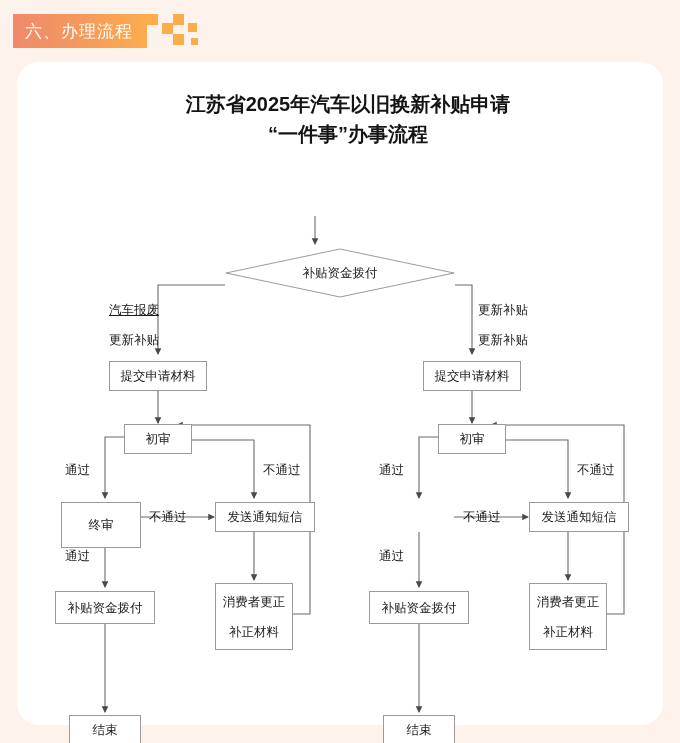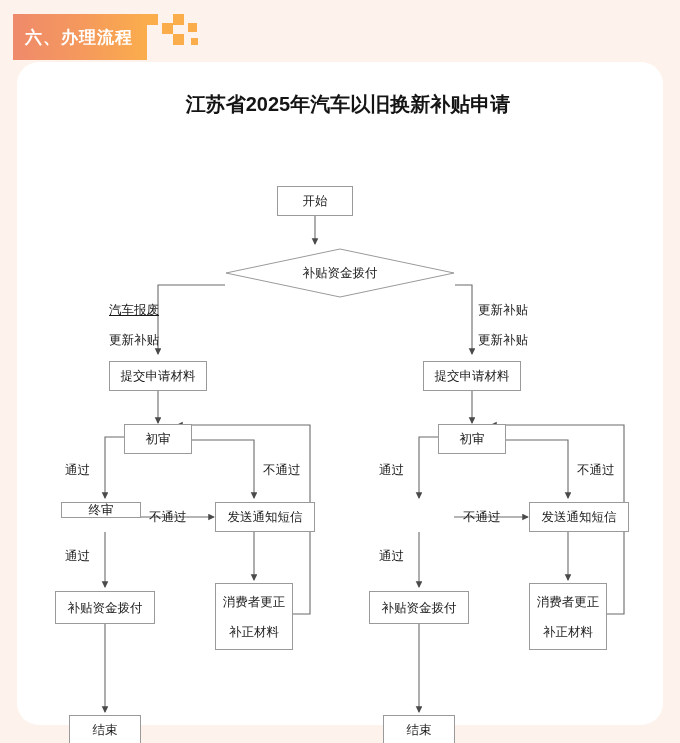--- a/index.html
+++ b/index.html
@@ -19,26 +19,26 @@
     position: absolute;
     left: 13px; top: 14px;
     height: 34px;
     display: flex;
     align-items: stretch;
   }
   #section-badge {
     background: linear-gradient(90deg, #ef8a6b 0%, #f59a5c 55%, #fbad4c 100%);
     color: #ffffff;
     font-size: 17px;
-    font-weight: bold;
+    font-weight: normal;
     letter-spacing: 1px;
     display: flex;
     align-items: center;
     padding: 0 14px 0 12px;
-    height: 46px;
+    height: 34px;
     white-space: nowrap;
   }
   #header-deco {
     position: relative;
     width: 56px;
     height: 34px;
   }
   #header-deco i {
     position: absolute;
     display: block;
@@ -136,20 +136,21 @@
     <i class="dq4"></i>
     <i class="dq5"></i>
     <i class="dq6"></i>
   </div>
 </div>
 
 <div id="card">
 
   <div id="title-block">
     <span>江苏省2025年汽车以旧换新补贴申请</span>
+    <span id="title-line-2">“一件事”办事流程</span>
   </div>
 
   <div id="flow">
 
     <svg id="wires" viewBox="0 0 646 663" xmlns="http://www.w3.org/2000/svg">
       <defs>
         <marker id="ah" markerWidth="9" markerHeight="9" refX="5.2" refY="3" orient="auto" markerUnits="strokeWidth">
           <path d="M0,0 L6,3 L0,6 z" fill="#4a4a4a"></path>
         </marker>
       </defs>
@@ -181,23 +182,20 @@
         <path d="M438,375 L402,375 L402,436" marker-end="url(#ah)"></path>
         <path d="M472,378 L551,378 L551,436" marker-end="url(#ah)"></path>
         <path d="M437,455 L511,455" marker-end="url(#ah)"></path>
         <path d="M402,470 L402,525" marker-end="url(#ah)"></path>
         <path d="M551,470 L551,518" marker-end="url(#ah)"></path>
         <path d="M402,562 L402,650" marker-end="url(#ah)"></path>
         <path d="M589,552 L607,552 L607,363 L474,363" marker-end="url(#ah)"></path>
       </g>
     </svg>
 
-    <div class="node" style="left:260px; top:124px; width:76px; height:30px;">
-      <span>开始</span>
-    </div>
 
     <div class="diamond-wrap" style="left:208px; top:186px; width:230px; height:50px;">
       <svg width="230" height="50" viewBox="0 0 230 50" xmlns="http://www.w3.org/2000/svg">
         <polygon points="115,1 229,25 115,49 1,25" fill="#ffffff" stroke="#9a9a9a" stroke-width="1"></polygon>
       </svg>
       <div class="diamond-label">补贴资金拨付</div>
     </div>
 
     <div class="edge-label" style="left:92px; top:240px;text-decoration:underline;">汽车报废</div>
     <div class="edge-label" style="left:92px; top:270px;">更新补贴</div>
@@ -206,21 +204,21 @@
       <span>提交申请材料</span>
     </div>
 
     <div class="node" style="left:107px; top:362px; width:68px; height:30px;">
       <span>初审</span>
     </div>
 
     <div class="edge-label" style="left:48px; top:400px;">通过</div>
     <div class="edge-label" style="left:246px; top:400px;">不通过</div>
 
-    <div class="node" style="left:44px; top:440px; width:80px; height:16px;">
+    <div class="node" style="left:44px; top:440px; width:80px; height:46px;">
       <span>终审</span>
     </div>
 
     <div class="edge-label" style="left:132px; top:447px;">不通过</div>
 
     <div class="node" style="left:198px; top:440px; width:100px; height:30px;">
       <span>发送通知短信</span>
     </div>
 
     <div class="edge-label" style="left:48px; top:486px;">通过</div>

